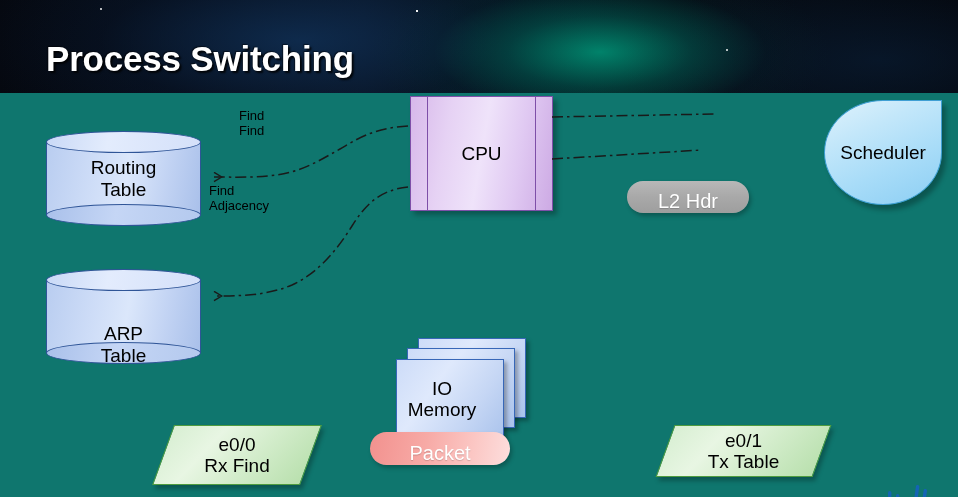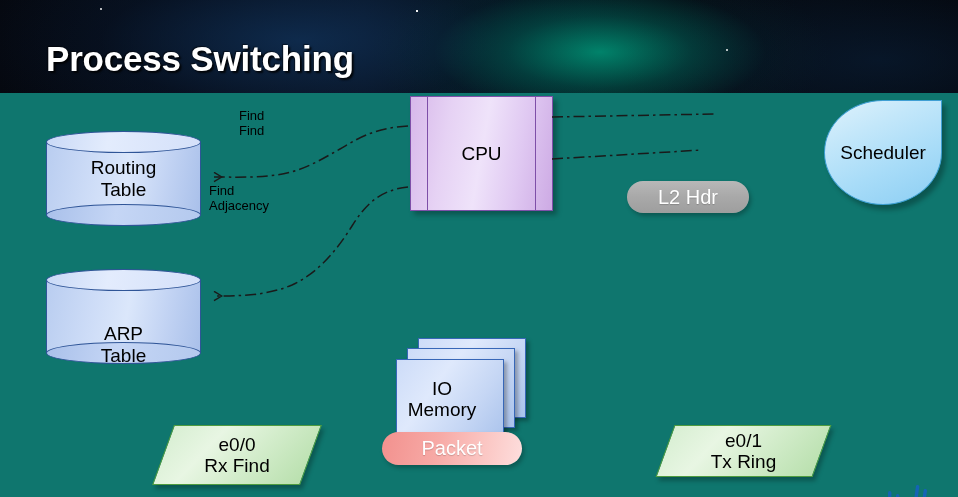--- a/index.html
+++ b/index.html
@@ -235,21 +235,21 @@
     background: linear-gradient(125deg, #cddcf8 0%, #dfe9fc 35%, #c5d6f4 70%, #aac3ec 100%);
     border: 1.3px solid #3767b8;
     box-sizing: border-box;
     box-shadow: 3px 3px 4px rgba(0,0,0,.3);
   }
 
   
   .pill {
     position: absolute;
     display: flex;
-    align-items: center;
+    align-items: flex-end;
     justify-content: center;
     border-radius: 999px;
     font-size: 20px;
     color: #ffffff;
     text-shadow: 0 1px 1px rgba(0,0,0,.18);
     box-shadow: 2px 3px 4px rgba(0,0,0,.25);
   }
   #pill-l2hdr { background: linear-gradient(180deg, #b8b8b8 0%, #a9a9a9 48%, #9e9e9e 100%); }
   #pill-packet { background: linear-gradient(100deg, #f2918e 0%, #f7aaa6 40%, #fbc6c3 72%, #fddedd 100%); }
 
@@ -335,37 +335,37 @@
   <div id="io-memory" style="left:396px; top:338px; width:130px; height:112px;">
     <div class="doc-sheet" style="left:22px; top:0px; width:108px; height:80px;"></div>
     <div class="doc-sheet" style="left:11px; top:10px; width:108px; height:80px;"></div>
     <div class="doc-sheet" style="left:0px; top:21px; width:108px; height:80px;"></div>
     <div class="node-label" style="left:0px; top:21px; width:92px; height:80px;">
       <span>IO</span>
       <span class="l2">Memory</span>
     </div>
   </div>
 
-  <div class="pill" id="pill-packet" style="left:382px; top:432px; width:140px; height:33px;">
+  <div class="pill" id="pill-packet" style="left:370px; top:432px; width:140px; height:33px;">
     <span>Packet</span>
   </div>
 
   <div class="parallelogram" id="rx-ring" style="left:163px; top:425px; width:148px; height:60px;">
     <div class="pgram-skew"></div>
     <div class="node-label">
       <span>e0/0</span>
       <span class="l2">Rx Find</span>
     </div>
   </div>
 
   <div class="parallelogram" id="tx-ring" style="left:665px; top:425px; width:157px; height:52px;">
     <div class="pgram-skew"></div>
     <div class="node-label">
       <span>e0/1</span>
-      <span class="l2">Tx Ring</span>
+      <span class="l2">Tx Table</span>
     </div>
   </div>
 
   <svg id="connectors" viewBox="0 0 958 497">
     <defs>
       <marker id="arrowLeft" markerWidth="11" markerHeight="11" refX="9" refY="5.5" orient="auto-start-reverse" markerUnits="userSpaceOnUse">
         <path d="M9,0.8 L1.2,5.5 L9,10.2" fill="none" stroke="#1a1a1a" stroke-width="1.4"></path>
       </marker>
     </defs>
 

